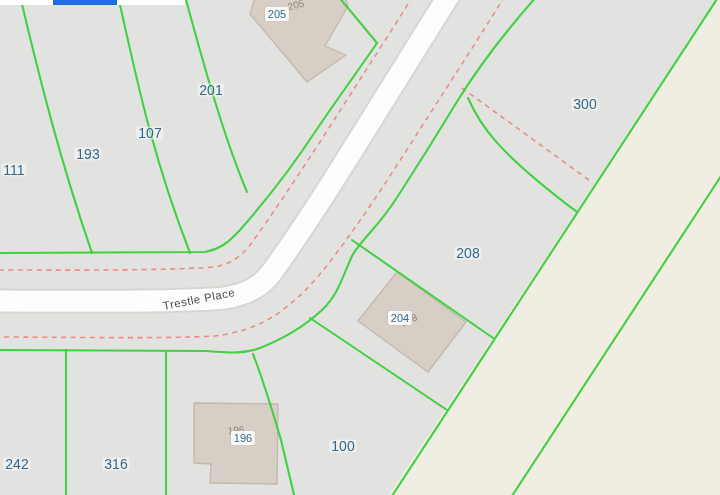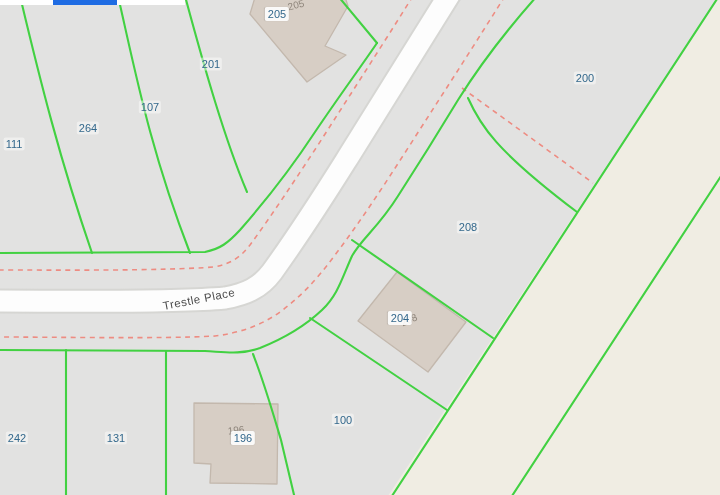--- a/index.html
+++ b/index.html
@@ -1,21 +1,21 @@
 <!DOCTYPE html>
 <html style="--terrain: #f0ede3; --road-fill: #fdfdfd; --road-casing: #d6d6d3; --bld-fill: #d7cec5; --bld-stroke: #c3b8ad; --green: #42d142; --red: #ef8378; --label-blue: #33688c; --addr-gray: #8f867c; --road-text: #4a4a4a; --toolbar-blue: #1f6ce3;"><head>
 <meta charset="utf-8">
 <style>
   html,body{margin:0;padding:0;}
   body{font-family:"Liberation Sans", sans-serif;}
   #viewport{position:relative;width:720px;height:495px;overflow:hidden;background:#e2e2e1;}
   #map-svg{position:absolute;left:0;top:0;}
   .map-label{position:absolute;transform:translate(-50%,-50%);white-space:nowrap;pointer-events:none;}
-  .parcel-label{font-size:11px;color:var(--label-blue);background:rgba(255,255,255,0.45);
-    padding:0 2px;border-radius:2px;line-height:13px;}
+  .parcel-label{font-size:14px;color:var(--label-blue);background:rgba(255,255,255,0.45);
+    padding:0 2px;border-radius:2px;line-height:13px;margin-top:26px;}
   .parcel-pill{font-size:11px;color:var(--label-blue);background:rgba(255,255,255,0.88);
     padding:0 3px;border-radius:2px;line-height:14px;box-shadow:0 0 1px rgba(0,0,0,0.15);}
   .address-label{font-size:10px;color:var(--addr-gray);background:transparent;}
   .road-label{font-size:11.5px;color:var(--road-text);letter-spacing:0.5px;}
   #topbar{position:absolute;left:0;top:0;height:5px;width:185px;background:#ffffff;}
   #topbar-blue{position:absolute;left:53px;top:0;height:5px;width:64px;background:var(--toolbar-blue);}
 </style>
 </head>
 <body>
 
@@ -71,27 +71,27 @@
       <path d="M719,-4 L390,499"></path>
       <path d="M723,173 L510,499"></path>
     </g>
   </svg>
 
   <div id="labels">
       <div class="map-label address-label" style="left: 296px; top: 5px; transform: translate(-50%, -50%) rotate(-15deg);">205</div>
       <div class="map-label address-label" style="left: 409px; top: 320px; transform: translate(-50%, -50%) rotate(-24deg);">208</div>
       <div class="map-label address-label" style="left: 236px; top: 430px; transform: translate(-50%, -50%) rotate(-7deg);">196</div>
       <div class="map-label parcel-label" style="left: 14px; top: 144px;">111</div>
-      <div class="map-label parcel-label" style="left: 88px; top: 128px;">264</div>
+      <div class="map-label parcel-label" style="left: 88px; top: 128px;">193</div>
       <div class="map-label parcel-label" style="left: 150px; top: 107px;">107</div>
       <div class="map-label parcel-label" style="left: 211px; top: 64px;">201</div>
-      <div class="map-label parcel-label" style="left: 585px; top: 78px;">200</div>
+      <div class="map-label parcel-label" style="left: 585px; top: 78px;">300</div>
       <div class="map-label parcel-label" style="left: 468px; top: 227px;">208</div>
       <div class="map-label parcel-label" style="left: 343px; top: 420px;">100</div>
-      <div class="map-label parcel-label" style="left: 116px; top: 438px;">131</div>
+      <div class="map-label parcel-label" style="left: 116px; top: 438px;">316</div>
       <div class="map-label parcel-label" style="left: 17px; top: 438px;">242</div>
       <div class="map-label parcel-pill" style="left: 277px; top: 14px;">205</div>
       <div class="map-label parcel-pill" style="left: 400px; top: 318px;">204</div>
       <div class="map-label parcel-pill" style="left: 243px; top: 438px;">196</div>
       <div class="map-label road-label" style="left: 199px; top: 299px; transform: translate(-50%, -50%) rotate(-11deg);">Trestle Place</div>
     </div>
 
   <div id="topbar">
     <div id="topbar-blue"></div>
   </div>

